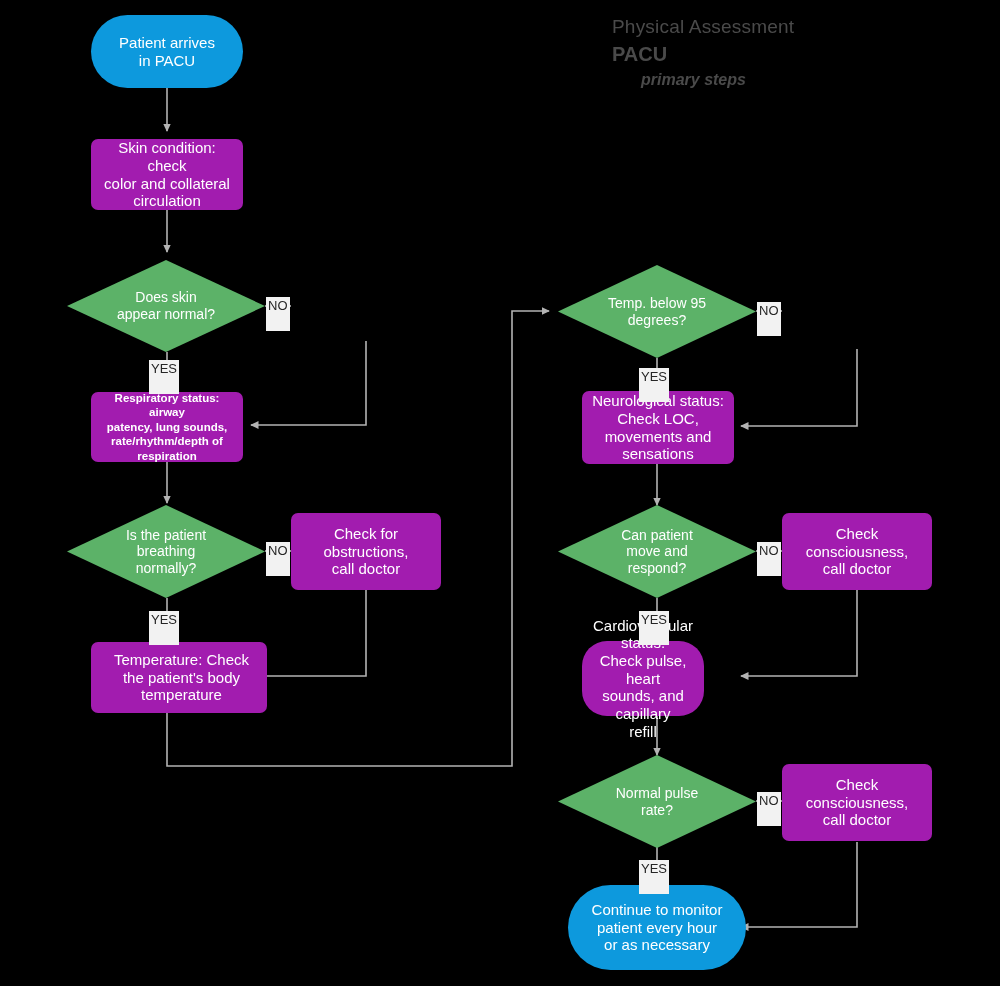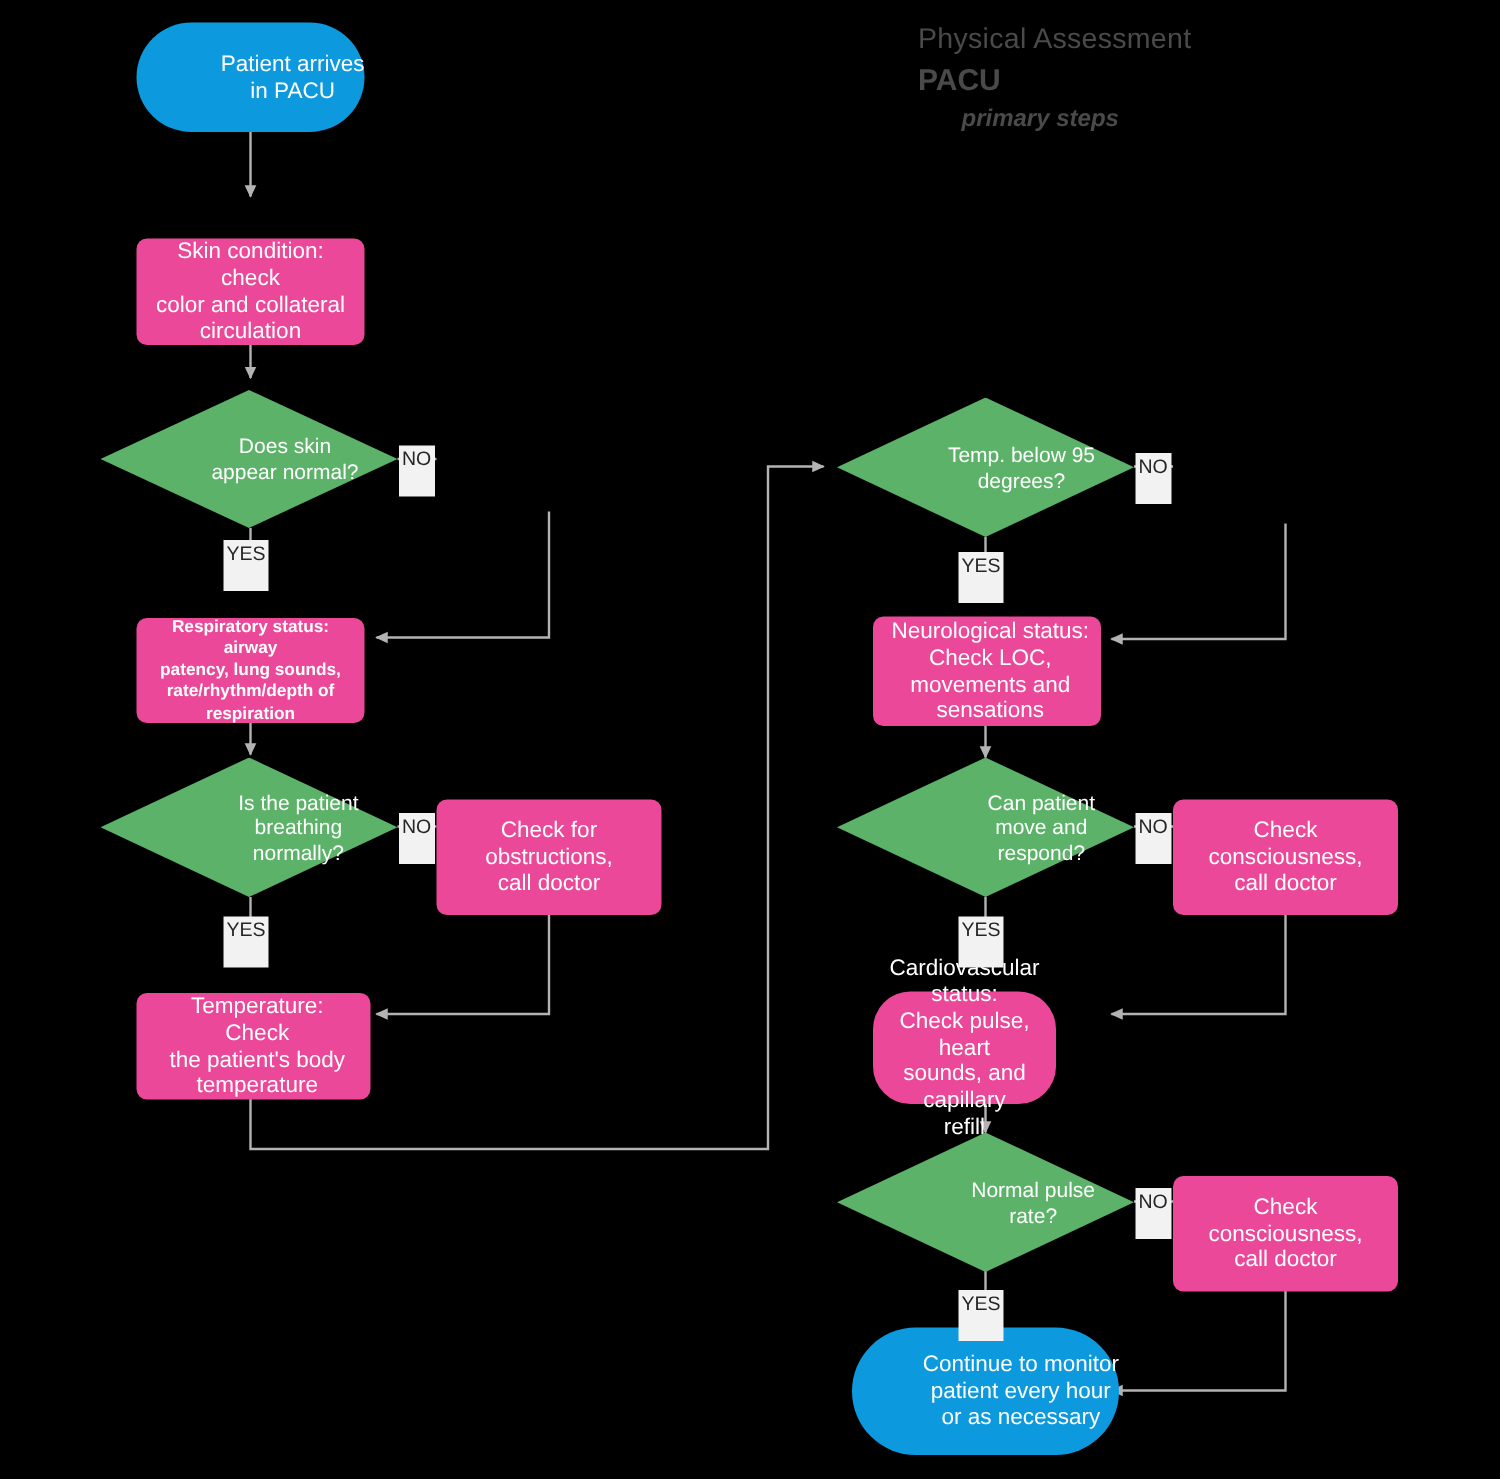--- a/index.html
+++ b/index.html
@@ -25,38 +25,37 @@
     left: 0; top: 0;
     width: 1000px;
     height: 986px;
     pointer-events: none;
   }
   .node {
     position: absolute;
     box-sizing: border-box;
     display: flex;
     align-items: center;
-    justify-content: flex-end;
+    justify-content: center;
     text-align: center;
     color: #ffffff;
     line-height: 1.18;
     white-space: pre-line;
     z-index: 3;
   }
   .node.terminator {
     background: #0d99dd;
     border-radius: 999px;
     font-size: 15px;
   }
   .node.process {
-    background: #ec4899;
+    background: #a21caf;
     border-radius: 7px;
     font-size: 15px;
     padding: 2px 8px;
-    margin-top: 20px;
   }
   .node.process.tight {
     font-size: 11.5px;
     font-weight: bold;
     line-height: 1.25;
     padding: 2px 6px;
   }
   .node.decision {
     background: transparent;
     font-size: 14px;
@@ -184,21 +183,21 @@
     <span class="diamond-label">Is the patient
 breathing
 normally?</span>
   </div>
 
   <div class="node process" style="left:291px; top:513px; width:150px; height:77px;">
     <span>Check for obstructions,
 call doctor</span>
   </div>
 
-  <div class="node process" style="left:91px; top:642px; width:156px; height:71px;padding-left:13px;">
+  <div class="node process" style="left:91px; top:642px; width:176px; height:71px;padding-left:13px;">
     <span>Temperature:  Check
 the patient's body
 temperature</span>
   </div>
 
   <div class="node decision" style="left:558px; top:265px; width:198px; height:93px;">
     <span class="diamond-shape"></span>
     <span class="diamond-label">Temp. below 95
 degrees?</span>
   </div>

